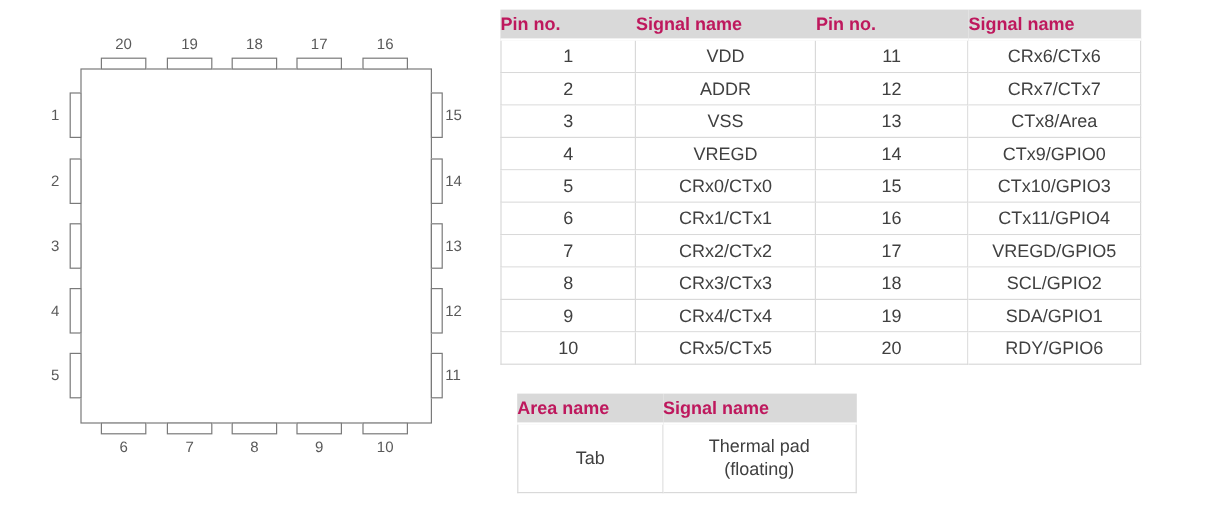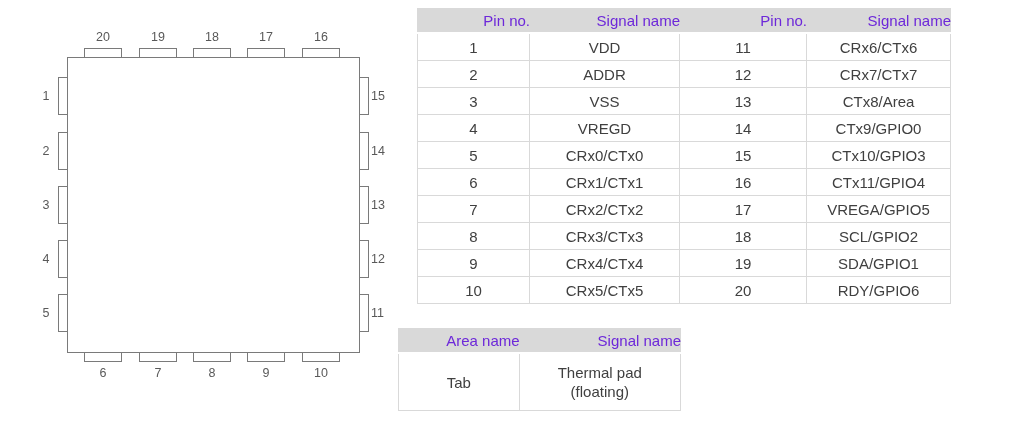--- a/index.html
+++ b/index.html
@@ -35,30 +35,30 @@
     line-height: 14px; height: 14px; z-index: 1;
   }
   .plabel-top    { top: 30px;  width: 38px; text-align: center; }
   .plabel-bottom { top: 366px; width: 38px; text-align: center; }
   .plabel-left   { left: 36px;  width: 20px; height: 38px; line-height: 38px; text-align: center; }
   .plabel-right  { left: 371px; width: 26px; height: 38px; line-height: 38px; text-align: left; }
 
   
   .tbl-wrap { position: absolute; }
   .pin-table-wrap  { left: 417px; top: 8px;   width: 534px; }
-  .area-table-wrap { left: 398px; top: 328px; width: 283px; }
+  .area-table-wrap { left: 431px; top: 328px; width: 283px; }
 
   table {
     border-collapse: separate; border-spacing: 0; table-layout: fixed;
     width: 100%; font-size: 15px; color: #404040;
   }
   th {
-    background: #d9d9d9; font-weight: normal; text-align: right;
+    background: #d9d9d9; font-weight: bold; text-align: left;
     height: 23px; padding: 1px 0 0 0; border-bottom: 2px solid #ffffff;
-    font-size: 15px; color: #6d28d9;
+    font-size: 15px; color: #be185d;
   }
   td {
     background: #ffffff; text-align: center; vertical-align: middle;
     height: 26px; padding: 0;
     border-right: 1px solid #d9d9d9; border-bottom: 1px solid #d9d9d9;
   }
   td:first-child { border-left: 1px solid #d9d9d9; }
   .area-table-wrap td { height: 56px; }
   .wrap-cell { white-space: pre-line; line-height: 19px; text-align: center; }
 </style>
@@ -165,21 +165,21 @@
         <tr>
           <td>6</td>
           <td>CRx1/CTx1</td>
           <td>16</td>
           <td>CTx11/GPIO4</td>
         </tr>
         <tr>
           <td>7</td>
           <td>CRx2/CTx2</td>
           <td>17</td>
-          <td>VREGA/GPIO5</td>
+          <td>VREGD/GPIO5</td>
         </tr>
         <tr>
           <td>8</td>
           <td>CRx3/CTx3</td>
           <td>18</td>
           <td>SCL/GPIO2</td>
         </tr>
         <tr>
           <td>9</td>
           <td>CRx4/CTx4</td>

